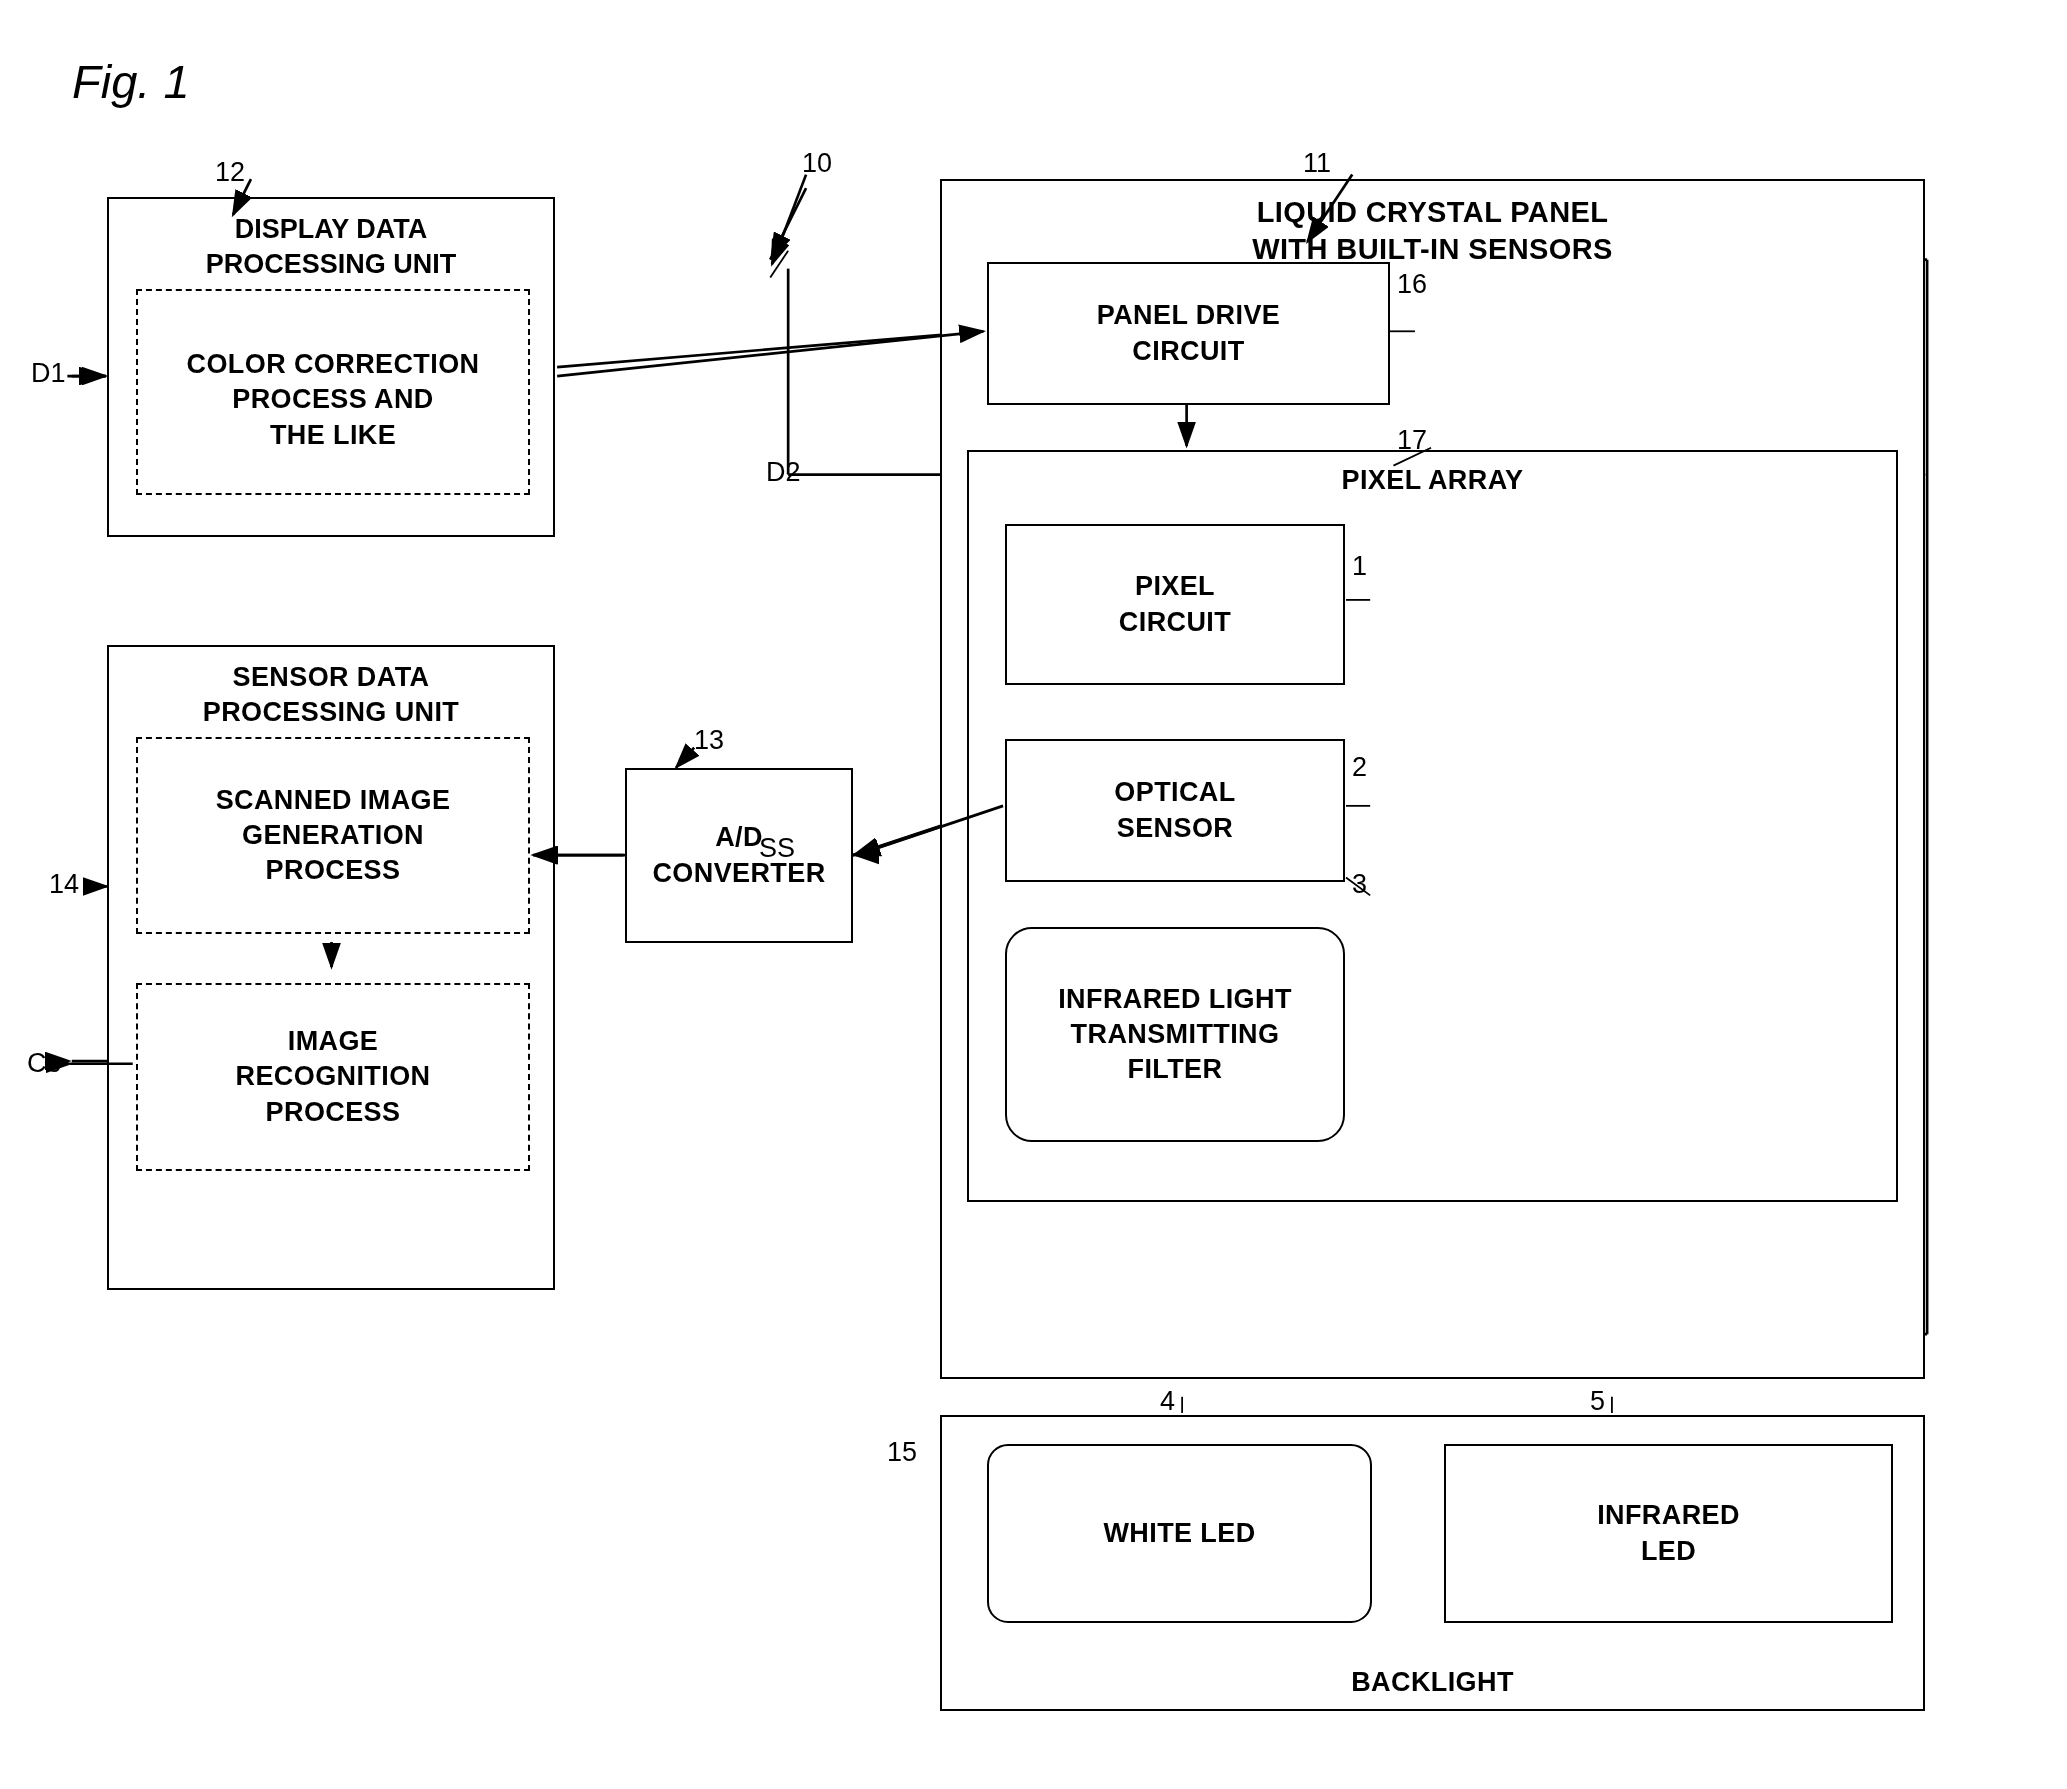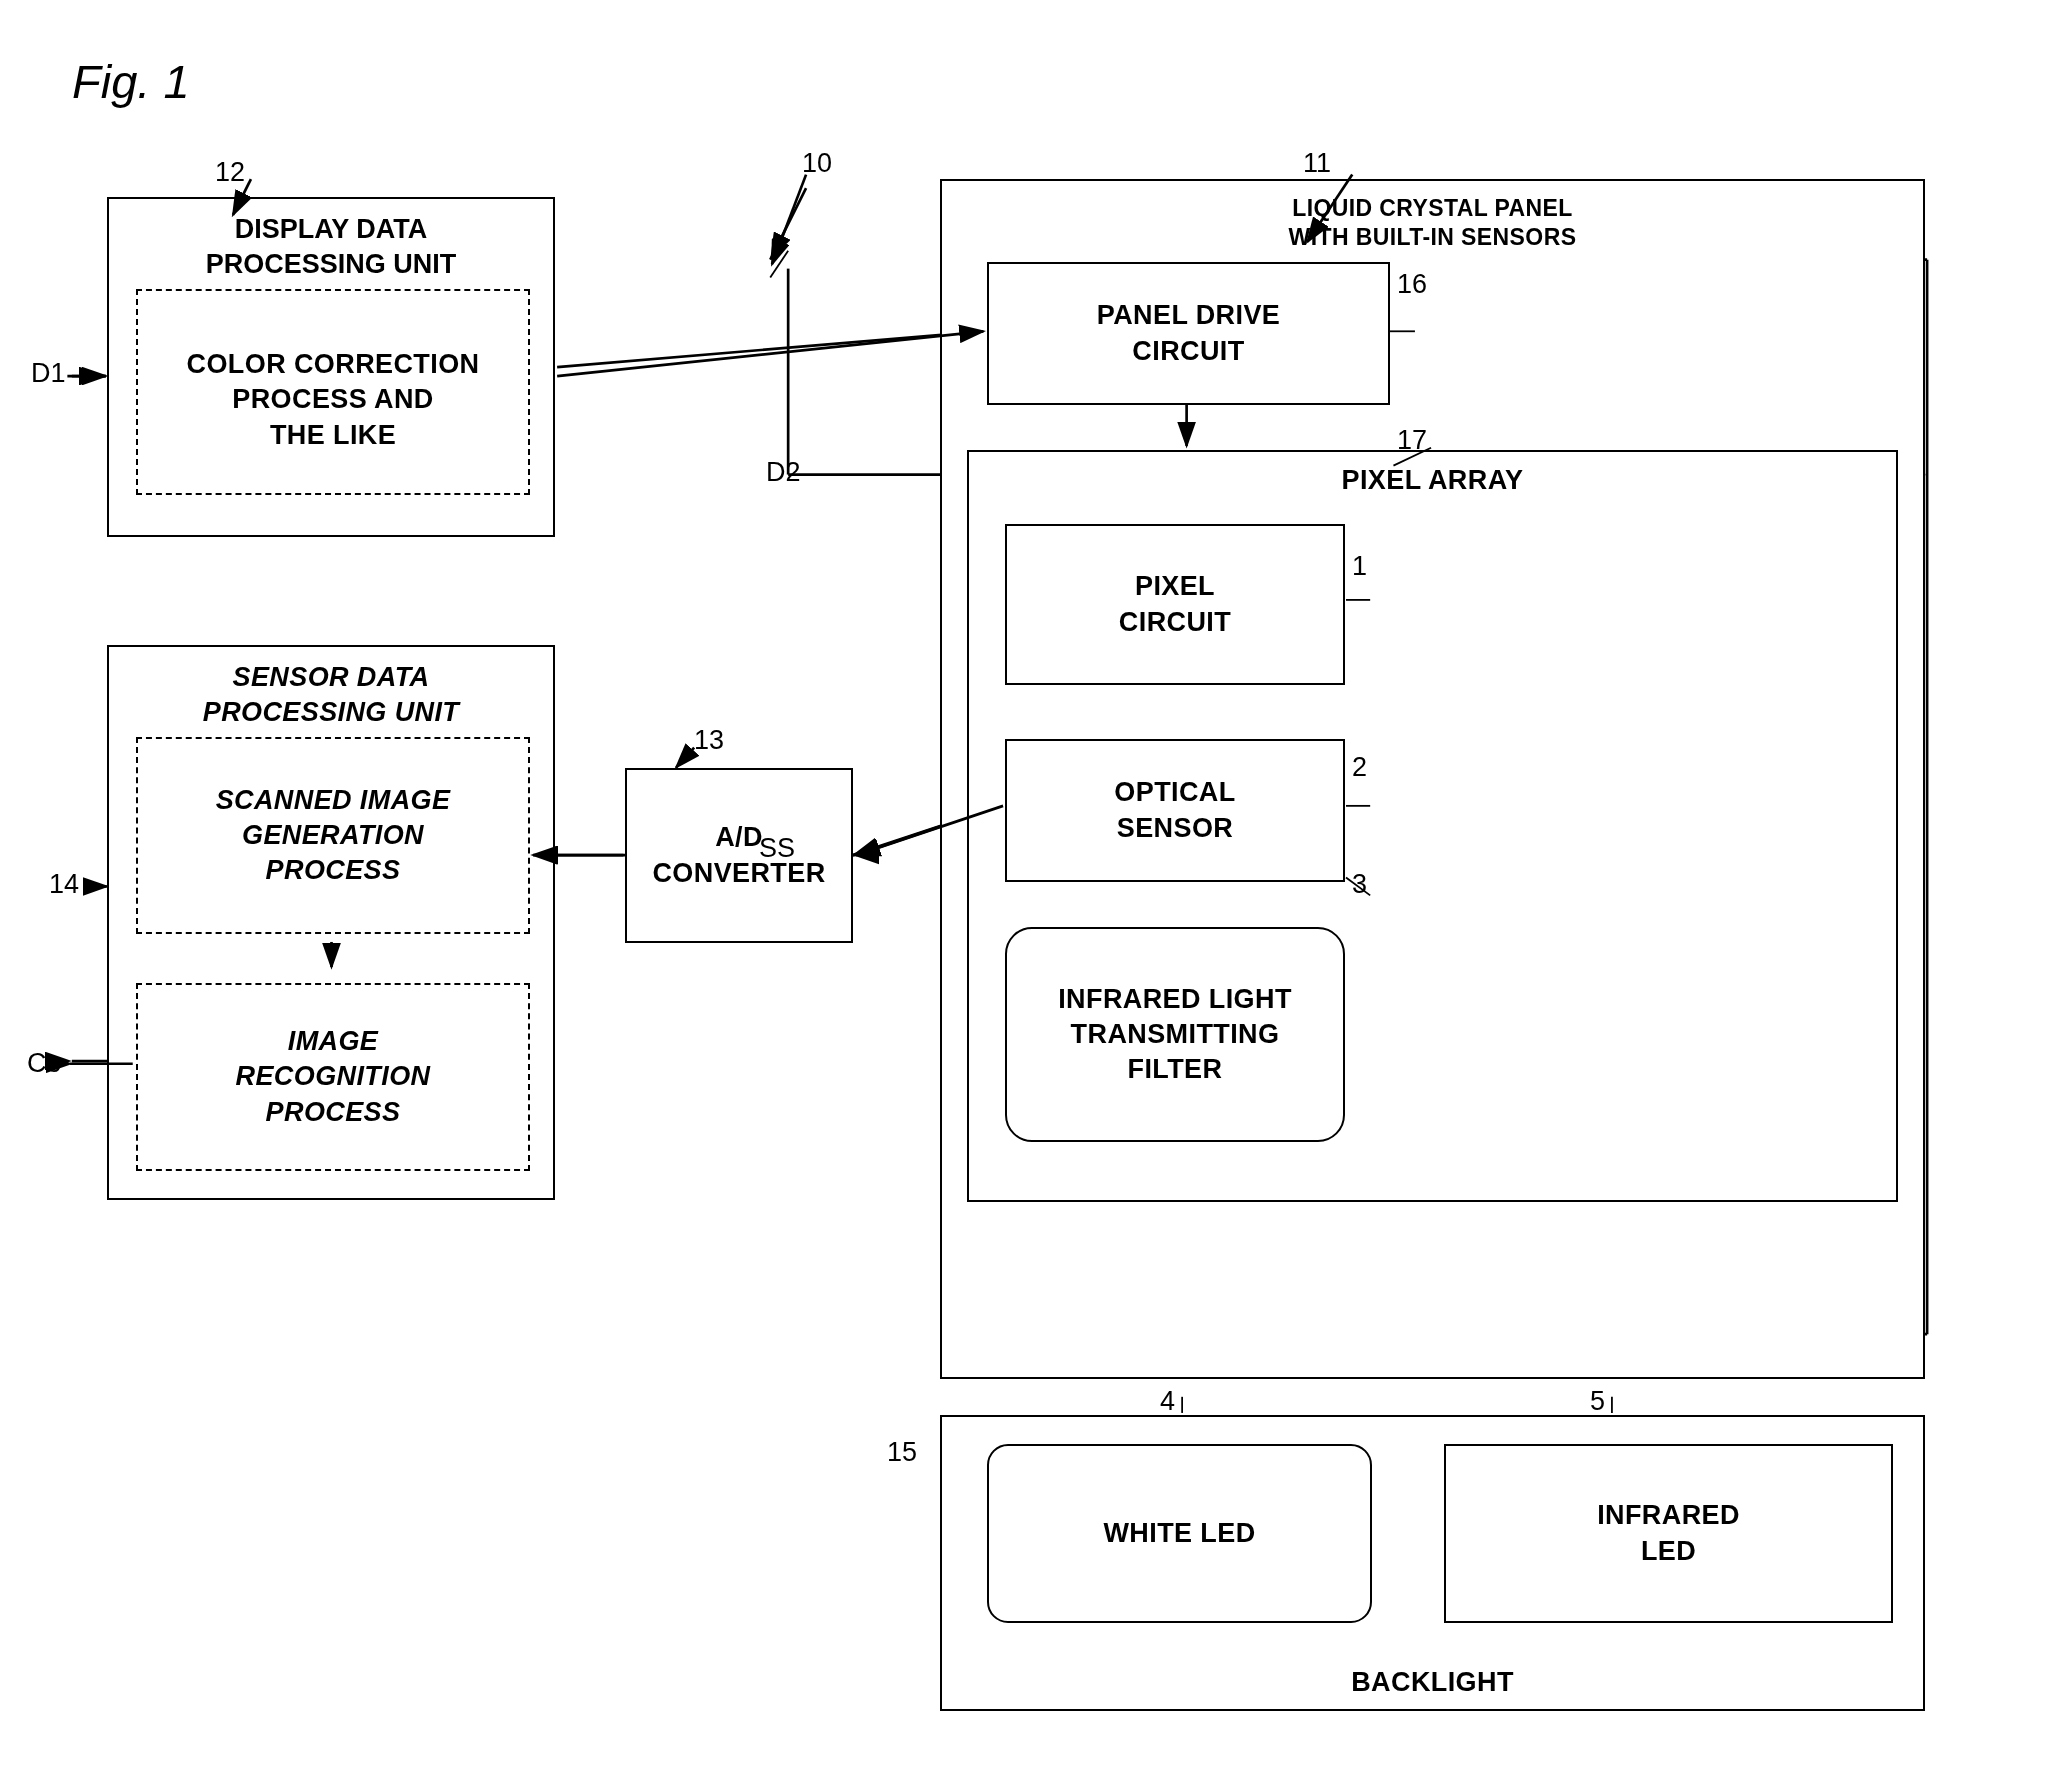--- a/index.html
+++ b/index.html
@@ -133,21 +133,21 @@
 PROCESSING UNIT</span>
   </div>
 
   <div class="box box-dashed" style="position:absolute; left:27px; top:90px; width:394px; height:206px;">
     <span class="box-label" style="white-space:pre-line;margin-top:16px;">COLOR CORRECTION
 PROCESS AND
 THE LIKE</span>
   </div>
 </div>
 
-<div class="box" style="left:107px; top:645px; width:448px; height:555px;font-style:italic;">
+<div class="box" style="left:107px; top:645px; width:448px; height:645px;">
   <div style="position:absolute; top:12.5px; left:0; right:0; text-align:center;">
     <span class="box-label" style="white-space:pre-line;">SENSOR DATA
 PROCESSING UNIT</span>
   </div>
 
   <div class="box box-dashed" style="position:absolute; left:27px; top:90px; width:394px; height:197px;">
     <span class="box-label" style="white-space:pre-line;">SCANNED IMAGE
 GENERATION
 PROCESS</span>
   </div>
@@ -159,21 +159,21 @@
   </div>
 </div>
 
 <div class="box" style="left:625px; top:768px; width:228px; height:175px;">
   <span class="box-label" style="white-space:pre-line;">A/D
 CONVERTER</span>
 </div>
 
 <div class="box" style="left:940px; top:179px; width:985px; height:1200px;">
   <div style="position:absolute; top:12.5px; left:0; right:0; text-align:center;">
-    <span class="box-label" style="white-space:pre-line; font-size:23px;">LIQUID CRYSTAL PANEL
+    <span class="box-label" style="white-space:pre-line; font-size:29px;">LIQUID CRYSTAL PANEL
 WITH BUILT-IN SENSORS</span>
   </div>
 
   <div class="box" style="position:absolute; left:45px; top:81px; width:403px; height:143px;">
     <span class="box-label" style="white-space:pre-line;">PANEL DRIVE
 CIRCUIT</span>
   </div>
 
   <div class="box" style="position:absolute; left:25px; top:269px; width:931px; height:752px;">
     <div style="position:absolute; top:10.7px; left:0; right:0; text-align:center;">

